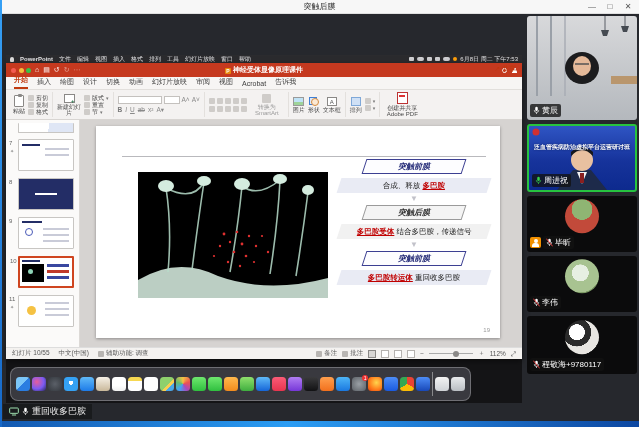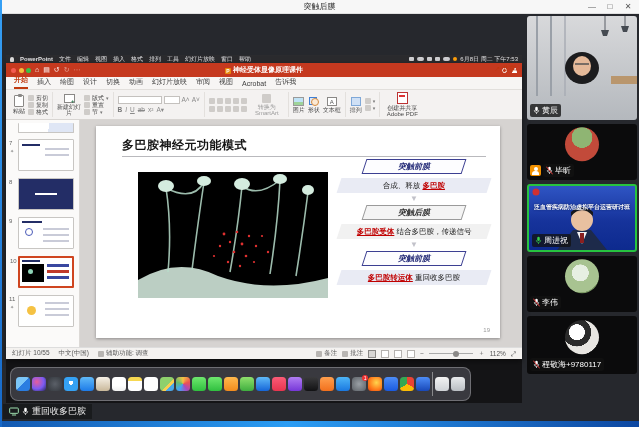--- a/index.html
+++ b/index.html
@@ -370,21 +370,20 @@
             <span class="star">✦</span>
             <span style="position:absolute;left:8px;top:10px;width:9px;height:9px;border-radius:50%;background:#f5c243;"></span>
             <span class="t-line" style="left:26px;top:6px;width:24px;"></span>
             <span class="t-line" style="left:26px;top:12px;width:24px;"></span>
             <span class="t-line" style="left:26px;top:18px;width:24px;"></span>
           </div>
         </div>
 
         <div class="canvas">
           <div class="slide">
-            <div class="slide-title">多巴胺神经元功能模式</div>
             <div class="title-rule"></div>
 
             <svg class="neuron" viewBox="0 0 190 126" preserveAspectRatio="none">
               <rect width="190" height="126" fill="#000"></rect>
               <path d="M0 108 Q40 84 80 104 Q130 122 190 106 L190 126 L0 126 Z" fill="#cfe4d8" opacity="0.9"></path>
               <g stroke="#b8ddcb" stroke-width="1.6" fill="none" opacity="0.85">
                 <path d="M28 16 Q34 55 30 100"></path>
                   <path d="M66 10 Q60 50 54 98"></path>
                 <path d="M104 14 Q100 55 92 100"></path>
                   <path d="M142 8 Q140 50 132 102"></path>
@@ -631,36 +630,20 @@
           <svg class="mic" width="7" height="9" viewBox="0 0 10 12">
             <rect x="3.2" y="0.8" width="3.6" height="6" rx="1.8" fill="#fff"></rect>
             <path d="M1.8 5.5a3.2 3.2 0 0 0 6.4 0" fill="none" stroke="#fff" stroke-width="1"></path>
             <line x1="5" y1="9" x2="5" y2="11" stroke="#fff" stroke-width="1"></line>
           </svg>
           <span>黄辰</span>
         </div>
       </div>
     </div>
 
-    <div class="tile h3">
-      <div class="avatar" style="background: radial-gradient(circle at 50% 30%, rgb(143, 181, 115) 0px, rgb(143, 181, 115) 35%, rgb(194, 74, 58) 36%, rgb(194, 74, 58) 100%);"></div>
-      <div class="plate-row">
-        <span class="badge-presenter"></span>
-        <div class="plate">
-          <svg class="mic" width="7" height="9" viewBox="0 0 10 12">
-            <rect x="3.2" y="0.8" width="3.6" height="6" rx="1.8" fill="#fff"></rect>
-            <path d="M1.8 5.5a3.2 3.2 0 0 0 6.4 0" fill="none" stroke="#fff" stroke-width="1"></path>
-            <line x1="5" y1="9" x2="5" y2="11" stroke="#fff" stroke-width="1"></line>
-            <line x1="0.5" y1="0.5" x2="9.5" y2="11.5" stroke="#e84040" stroke-width="1.4"></line>
-          </svg>
-          <span>毕昕</span>
-        </div>
-      </div>
-    </div>
-
     <div class="tile speaking" style="background: linear-gradient(rgb(47, 85, 196) 0%, rgb(22, 51, 155) 55%, rgb(13, 42, 142) 100%);">
       <svg class="scene" width="106" height="64" viewBox="0 0 106 64">
         <circle cx="7" cy="6" r="3.5" fill="#d03030"></circle>
         <path d="M28 64 L44 44 L62 44 L78 64 Z" fill="#1d2a4a"></path>
         <path d="M48 46 L53 58 L58 46 Z" fill="#f2f2f2"></path>
         <circle cx="53" cy="34" r="11" fill="#e8c0a0"></circle>
         <path d="M42 30 Q53 18 64 30 L64 26 Q53 16 42 26 Z" fill="#16181c"></path>
         <rect x="51" y="47" width="4" height="10" fill="#8a2020"></rect>
       </svg>
       <div class="cap">泛血管疾病防治虚拟平台运营研讨班</div>
@@ -669,20 +652,36 @@
           <svg class="mic" width="7" height="9" viewBox="0 0 10 12">
             <rect x="3.2" y="0.8" width="3.6" height="6" rx="1.8" fill="#35d04a"></rect>
             <path d="M1.8 5.5a3.2 3.2 0 0 0 6.4 0" fill="none" stroke="#35d04a" stroke-width="1"></path>
             <line x1="5" y1="9" x2="5" y2="11" stroke="#35d04a" stroke-width="1"></line>
           </svg>
           <span>周进祝</span>
         </div>
       </div>
     </div>
 
+    <div class="tile h3">
+      <div class="avatar" style="background: radial-gradient(circle at 50% 30%, rgb(143, 181, 115) 0px, rgb(143, 181, 115) 35%, rgb(194, 74, 58) 36%, rgb(194, 74, 58) 100%);"></div>
+      <div class="plate-row">
+        <span class="badge-presenter"></span>
+        <div class="plate">
+          <svg class="mic" width="7" height="9" viewBox="0 0 10 12">
+            <rect x="3.2" y="0.8" width="3.6" height="6" rx="1.8" fill="#fff"></rect>
+            <path d="M1.8 5.5a3.2 3.2 0 0 0 6.4 0" fill="none" stroke="#fff" stroke-width="1"></path>
+            <line x1="5" y1="9" x2="5" y2="11" stroke="#fff" stroke-width="1"></line>
+            <line x1="0.5" y1="0.5" x2="9.5" y2="11.5" stroke="#e84040" stroke-width="1.4"></line>
+          </svg>
+          <span>毕昕</span>
+        </div>
+      </div>
+    </div>
+
     <div class="tile h4">
       <div class="avatar" style="background: radial-gradient(circle at 45% 40%, rgb(231, 239, 226) 0px, rgb(231, 239, 226) 30%, rgb(168, 195, 145) 31%, rgb(168, 195, 145) 70%, rgb(125, 155, 102) 71%);"></div>
       <div class="plate-row">
         <div class="plate">
           <svg class="mic" width="7" height="9" viewBox="0 0 10 12">
             <rect x="3.2" y="0.8" width="3.6" height="6" rx="1.8" fill="#fff"></rect>
             <path d="M1.8 5.5a3.2 3.2 0 0 0 6.4 0" fill="none" stroke="#fff" stroke-width="1"></path>
             <line x1="5" y1="9" x2="5" y2="11" stroke="#fff" stroke-width="1"></line>
             <line x1="0.5" y1="0.5" x2="9.5" y2="11.5" stroke="#e84040" stroke-width="1.4"></line>
           </svg>

